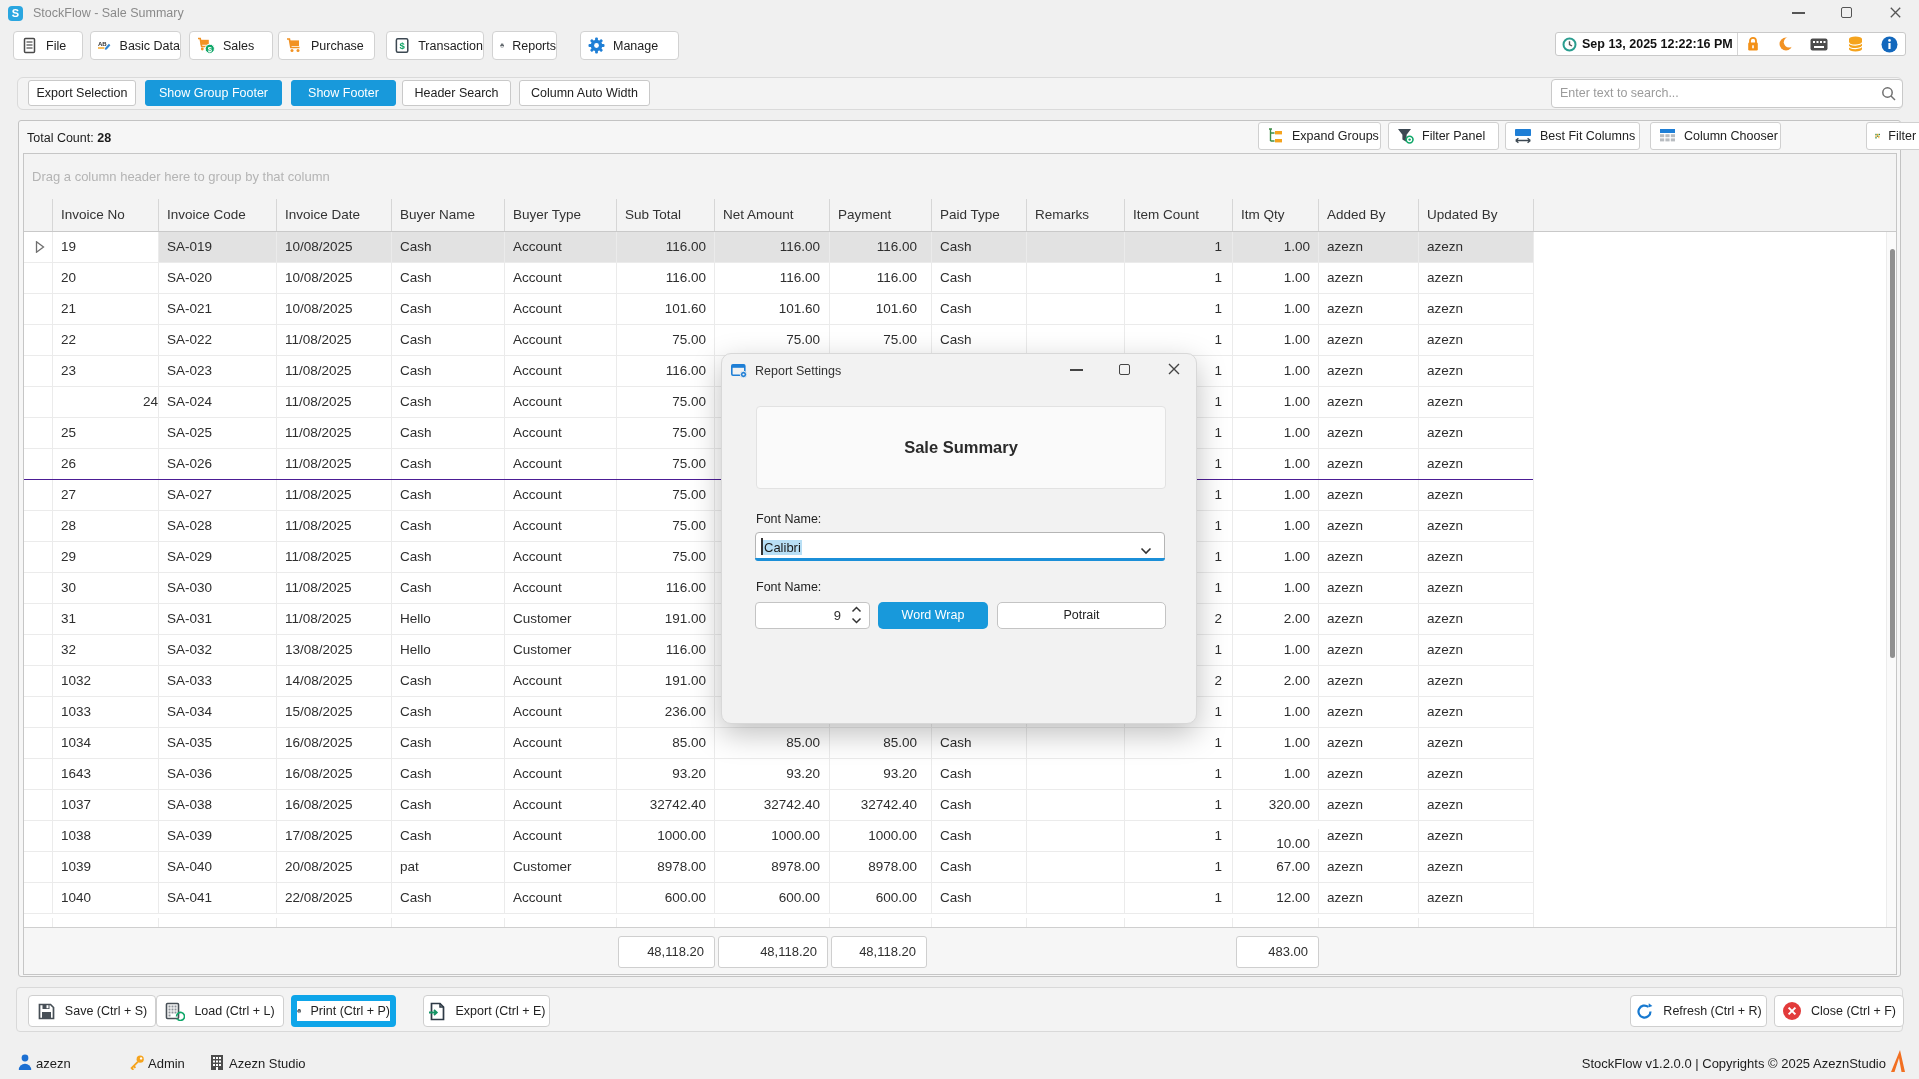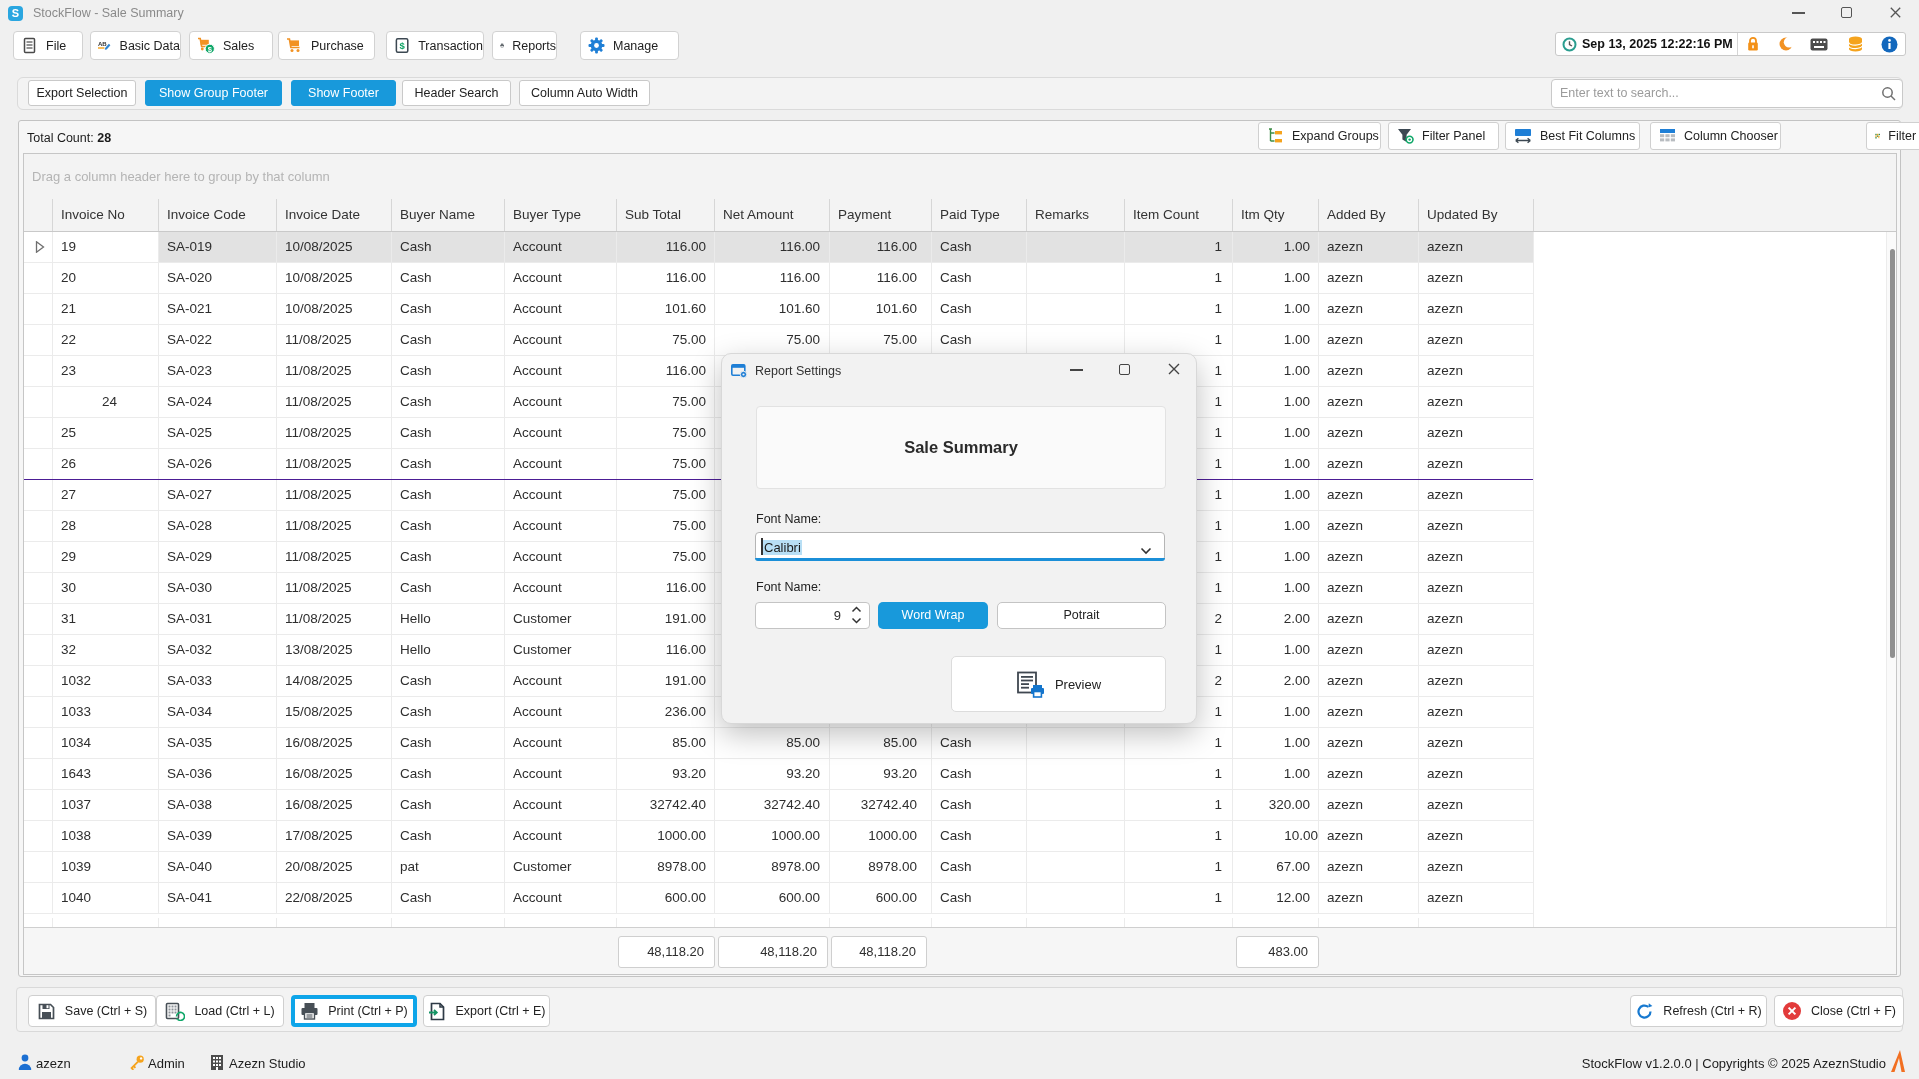--- a/index.html
+++ b/index.html
@@ -294,21 +294,21 @@
         <div style="position:absolute;left:806px;width:102px;top:0;height:100%;box-sizing:border-box;border-right:1px solid #ebebeb;padding-right:14px;text-align:right;">116.00</div>
         <div style="position:absolute;left:908px;width:95px;top:0;height:100%;box-sizing:border-box;border-right:1px solid #ebebeb;padding-left:8px;text-align:left;">Cash</div>
         <div style="position:absolute;left:1003px;width:98px;top:0;height:100%;box-sizing:border-box;border-right:1px solid #ebebeb;padding-left:8px;text-align:left;"></div>
         <div style="position:absolute;left:1101px;width:108px;top:0;height:100%;box-sizing:border-box;border-right:1px solid #ebebeb;padding-right:10px;text-align:right;">1</div>
         <div style="position:absolute;left:1209px;width:86px;top:0;height:100%;box-sizing:border-box;border-right:1px solid #ebebeb;padding-right:8px;text-align:right;">1.00</div>
         <div style="position:absolute;left:1295px;width:100px;top:0;height:100%;box-sizing:border-box;border-right:1px solid #ebebeb;padding-left:8px;text-align:left;">azezn</div>
         <div style="position:absolute;left:1395px;width:115px;top:0;height:100%;box-sizing:border-box;border-right:1px solid #ebebeb;padding-left:8px;text-align:left;">azezn</div>
       </div>
       <div style="position:absolute;left:0;top:155px;width:1510px;height:31px;box-sizing:border-box;border-bottom:1px solid #ebebeb;line-height:30px">
         <div style="position:absolute;left:0;width:29px;top:0;height:100%;box-sizing:border-box;border-right:1px solid #ebebeb"></div>
-        <div style="position:absolute;left:29px;width:106px;top:0;height:100%;box-sizing:border-box;border-right:1px solid #ebebeb;padding-left:8px;text-align:center;">24</div>
+        <div style="position:absolute;left:29px;width:106px;top:0;height:100%;box-sizing:border-box;border-right:1px solid #ebebeb;padding-left:8px;text-align:right;">24</div>
         <div style="position:absolute;left:135px;width:118px;top:0;height:100%;box-sizing:border-box;border-right:1px solid #ebebeb;padding-left:8px;text-align:left;">SA-024</div>
         <div style="position:absolute;left:253px;width:115px;top:0;height:100%;box-sizing:border-box;border-right:1px solid #ebebeb;padding-left:8px;text-align:left;">11/08/2025</div>
         <div style="position:absolute;left:368px;width:113px;top:0;height:100%;box-sizing:border-box;border-right:1px solid #ebebeb;padding-left:8px;text-align:left;">Cash</div>
         <div style="position:absolute;left:481px;width:112px;top:0;height:100%;box-sizing:border-box;border-right:1px solid #ebebeb;padding-left:8px;text-align:left;">Account</div>
         <div style="position:absolute;left:593px;width:98px;top:0;height:100%;box-sizing:border-box;border-right:1px solid #ebebeb;padding-right:8px;text-align:right;">75.00</div>
         <div style="position:absolute;left:691px;width:115px;top:0;height:100%;box-sizing:border-box;border-right:1px solid #ebebeb;padding-right:9px;text-align:right;">75.00</div>
         <div style="position:absolute;left:806px;width:102px;top:0;height:100%;box-sizing:border-box;border-right:1px solid #ebebeb;padding-right:14px;text-align:right;">75.00</div>
         <div style="position:absolute;left:908px;width:95px;top:0;height:100%;box-sizing:border-box;border-right:1px solid #ebebeb;padding-left:8px;text-align:left;">Cash</div>
         <div style="position:absolute;left:1003px;width:98px;top:0;height:100%;box-sizing:border-box;border-right:1px solid #ebebeb;padding-left:8px;text-align:left;"></div>
         <div style="position:absolute;left:1101px;width:108px;top:0;height:100%;box-sizing:border-box;border-right:1px solid #ebebeb;padding-right:10px;text-align:right;">1</div>
@@ -543,21 +543,21 @@
         <div style="position:absolute;left:135px;width:118px;top:0;height:100%;box-sizing:border-box;border-right:1px solid #ebebeb;padding-left:8px;text-align:left;">SA-039</div>
         <div style="position:absolute;left:253px;width:115px;top:0;height:100%;box-sizing:border-box;border-right:1px solid #ebebeb;padding-left:8px;text-align:left;">17/08/2025</div>
         <div style="position:absolute;left:368px;width:113px;top:0;height:100%;box-sizing:border-box;border-right:1px solid #ebebeb;padding-left:8px;text-align:left;">Cash</div>
         <div style="position:absolute;left:481px;width:112px;top:0;height:100%;box-sizing:border-box;border-right:1px solid #ebebeb;padding-left:8px;text-align:left;">Account</div>
         <div style="position:absolute;left:593px;width:98px;top:0;height:100%;box-sizing:border-box;border-right:1px solid #ebebeb;padding-right:8px;text-align:right;">1000.00</div>
         <div style="position:absolute;left:691px;width:115px;top:0;height:100%;box-sizing:border-box;border-right:1px solid #ebebeb;padding-right:9px;text-align:right;">1000.00</div>
         <div style="position:absolute;left:806px;width:102px;top:0;height:100%;box-sizing:border-box;border-right:1px solid #ebebeb;padding-right:14px;text-align:right;">1000.00</div>
         <div style="position:absolute;left:908px;width:95px;top:0;height:100%;box-sizing:border-box;border-right:1px solid #ebebeb;padding-left:8px;text-align:left;">Cash</div>
         <div style="position:absolute;left:1003px;width:98px;top:0;height:100%;box-sizing:border-box;border-right:1px solid #ebebeb;padding-left:8px;text-align:left;"></div>
         <div style="position:absolute;left:1101px;width:108px;top:0;height:100%;box-sizing:border-box;border-right:1px solid #ebebeb;padding-right:10px;text-align:right;">1</div>
-        <div style="position:absolute;left:1209px;width:86px;top:0;height:100%;box-sizing:border-box;border-right:1px solid #ebebeb;text-align:right;">10.00</div>
+        <div style="position:absolute;left:1209px;width:86px;top:8px;height:100%;box-sizing:border-box;border-right:1px solid #ebebeb;padding-right:8px;text-align:right;">10.00</div>
         <div style="position:absolute;left:1295px;width:100px;top:0;height:100%;box-sizing:border-box;border-right:1px solid #ebebeb;padding-left:8px;text-align:left;">azezn</div>
         <div style="position:absolute;left:1395px;width:115px;top:0;height:100%;box-sizing:border-box;border-right:1px solid #ebebeb;padding-left:8px;text-align:left;">azezn</div>
       </div>
       <div style="position:absolute;left:0;top:620px;width:1510px;height:31px;box-sizing:border-box;border-bottom:1px solid #ebebeb;line-height:30px">
         <div style="position:absolute;left:0;width:29px;top:0;height:100%;box-sizing:border-box;border-right:1px solid #ebebeb"></div>
         <div style="position:absolute;left:29px;width:106px;top:0;height:100%;box-sizing:border-box;border-right:1px solid #ebebeb;padding-left:8px;text-align:left;">1039</div>
         <div style="position:absolute;left:135px;width:118px;top:0;height:100%;box-sizing:border-box;border-right:1px solid #ebebeb;padding-left:8px;text-align:left;">SA-040</div>
         <div style="position:absolute;left:253px;width:115px;top:0;height:100%;box-sizing:border-box;border-right:1px solid #ebebeb;padding-left:8px;text-align:left;">20/08/2025</div>
         <div style="position:absolute;left:368px;width:113px;top:0;height:100%;box-sizing:border-box;border-right:1px solid #ebebeb;padding-left:8px;text-align:left;">pat</div>
         <div style="position:absolute;left:481px;width:112px;top:0;height:100%;box-sizing:border-box;border-right:1px solid #ebebeb;padding-left:8px;text-align:left;">Customer</div>
@@ -639,21 +639,21 @@
         <rect x="3.5" y="9.5" width="2" height="2"></rect>
         <rect x="6.5" y="9.5" width="2" height="2"></rect>
         <rect x="9.5" y="9.5" width="2" height="2"></rect>
         <rect x="3.5" y="12.5" width="2" height="2"></rect>
       </g>
       <path d="M11.5 14.5 a4 4 0 1 1 1.2 2.8" fill="none" stroke="#0ea768" stroke-width="1.6"></path>
       <path d="M12.2 18.4 l-1 -1.6 1.9 -0.6 Z" fill="#0ea768"></path>
     </svg>
     <span>Load (Ctrl + L)</span>
   </div>
-<div class="bbtn" style="left:291px;width:126px;border:4px solid #0ea5e9">
+<div class="bbtn" style="left:291px;width:105px;border:6px solid #0ea5e9">
     <svg width="19" height="18" viewBox="0 0 19 18" style="">
       <rect x="4.5" y="1" width="10" height="5" fill="#474f56"></rect>
       <rect x="1.5" y="6" width="16" height="7" rx="1" fill="#474f56"></rect>
       <rect x="4.5" y="10.5" width="10" height="6.5" fill="#fff" stroke="#474f56" stroke-width="1.4"></rect>
       <line x1="6.5" y1="13" x2="12.5" y2="13" stroke="#474f56" stroke-width="1.1"></line>
       <line x1="6.5" y1="15" x2="12.5" y2="15" stroke="#474f56" stroke-width="1.1"></line>
     </svg>
     <span>Print (Ctrl + P)</span>
   </div>
 <div class="bbtn" style="left:423px;width:127px">
@@ -740,30 +740,13 @@
   <div class="abs" style="left:33px;top:248px;width:115px;height:27px;background:#fff;border:1px solid #c4c4c4;border-radius:4px;box-sizing:border-box;text-align:right;line-height:25px;font-size:13px;padding-right:28px">9</div>
   <svg class="abs" style="left:129px;top:252px" width="11" height="7" viewBox="0 0 11 7">
       <path d="M1.5 5.5 L5.5 1.5 L9.5 5.5" fill="none" stroke="#333" stroke-width="1.5"></path>
     </svg>
   <svg class="abs" style="left:129px;top:263px" width="11" height="7" viewBox="0 0 11 7">
       <path d="M1.5 1.5 L5.5 5.5 L9.5 1.5" fill="none" stroke="#333" stroke-width="1.5"></path>
     </svg>
   <div class="abs" style="left:156px;top:248px;width:110px;height:27px;background:#1899db;border-radius:5px;color:#fff;font-size:12.5px;text-align:center;line-height:27px">Word Wrap</div>
   <div class="abs" style="left:275px;top:248px;width:169px;height:27px;background:#fff;border:1px solid #c4c4c4;border-radius:5px;box-sizing:border-box;color:#222;font-size:12.5px;text-align:center;line-height:25px">Potrait</div>
 
-  <div class="abs" style="left:229px;top:302px;width:215px;height:56px;background:#fff;border:1px solid #dcdcdc;border-radius:5px;box-sizing:border-box;display:flex;align-items:center;justify-content:center;gap:9px;font-size:13px;color:#222">
-      <svg width="30" height="27" viewBox="0 0 30 27" style="">
-        <rect x="2" y="1.5" width="18" height="20" fill="#fff" stroke="#3f4750" stroke-width="1.8"></rect>
-        <g fill="#3f4750">
-          <rect x="5" y="5" width="12" height="1.8"></rect>
-          <rect x="5" y="8.6" width="12" height="1.8"></rect>
-          <rect x="5" y="12.2" width="8" height="1.8"></rect>
-          <rect x="5" y="15.8" width="8" height="1.8"></rect>
-        </g>
-        <g>
-          <rect x="17" y="14" width="9" height="4" fill="#1475cc"></rect>
-          <rect x="15" y="17" width="13" height="6" rx="1" fill="#1475cc"></rect>
-          <rect x="17.6" y="20.5" width="7.8" height="5.5" fill="#fff" stroke="#1475cc" stroke-width="1.6"></rect>
-        </g>
-      </svg>
-      <span>Preview</span>
-    </div>
 </div>
 
 </body></html>

